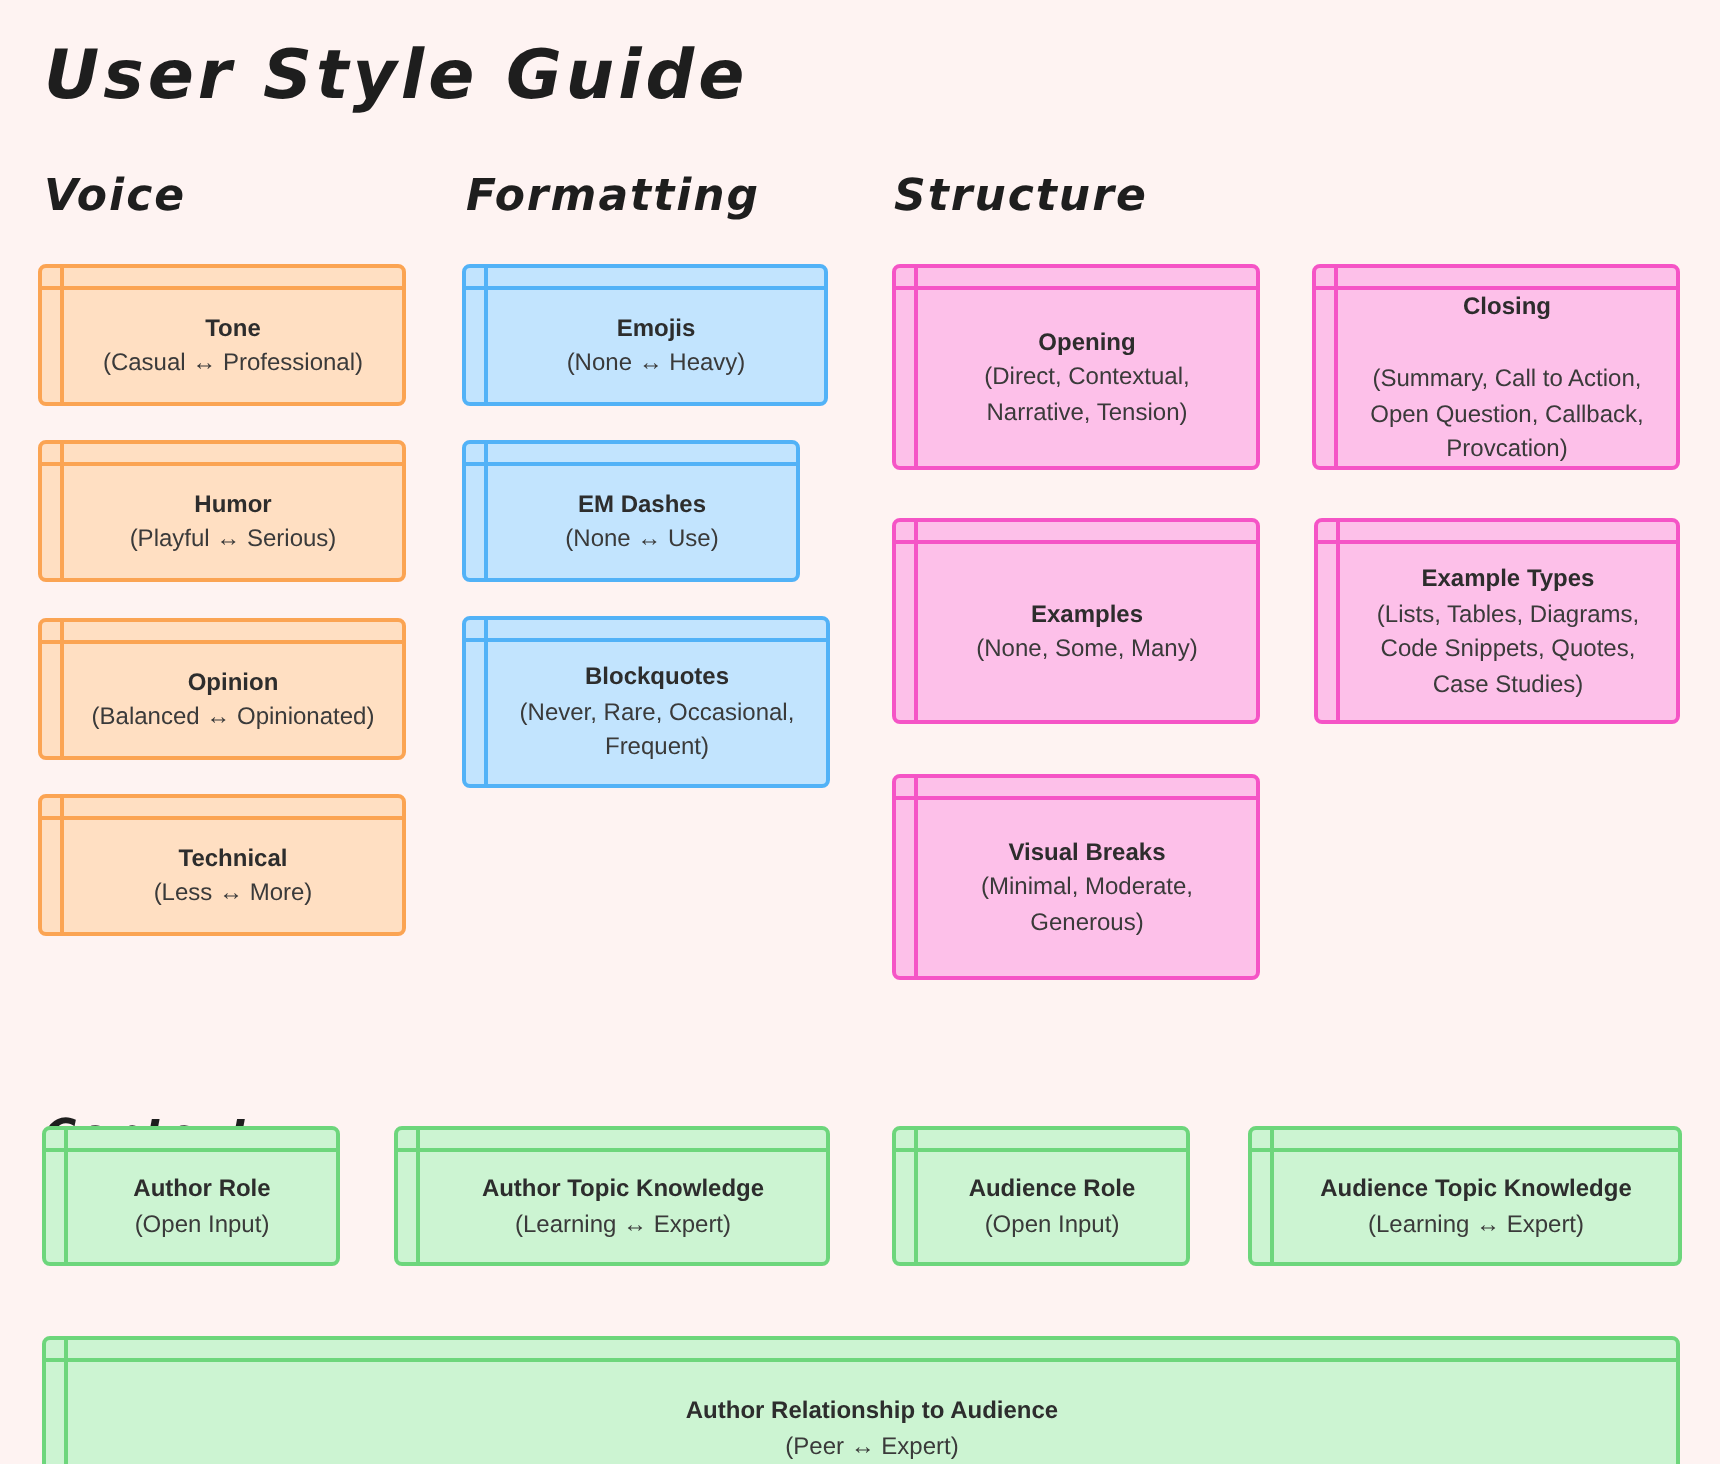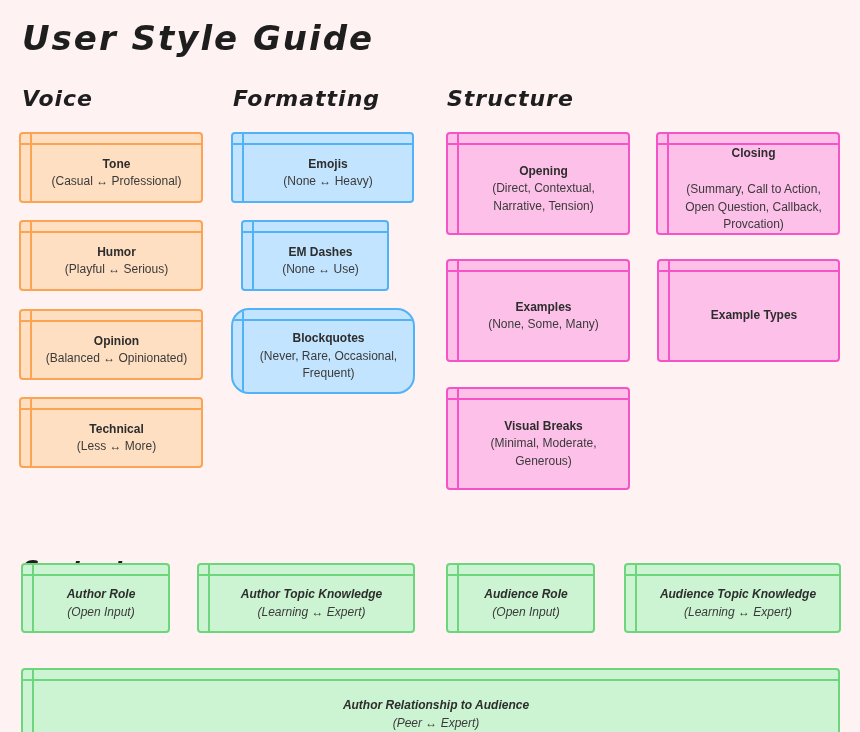--- a/index.html
+++ b/index.html
@@ -46,21 +46,21 @@
       padding: 0 8px;
     }
     .card .name { font-weight: bold; color: #2d2d2d; }
     .card .desc { color: #3a3a3a; }
     .orange { background: #ffdfc2; border-color: #fba453; }
     .orange .hdr, .orange .vl { border-color: #fba453; }
     .blue { background: #c2e4fe; border-color: #52b2f7; }
     .blue .hdr, .blue .vl { border-color: #52b2f7; }
     .pink { background: #fdc0e9; border-color: #f554c6; }
     .pink .hdr, .pink .vl { border-color: #f554c6; }
-    .green { background: #ccf4d2; border-color: #6dd67c; font-style: italic; }
+    .green { background: #ccf4d2; border-color: #6dd67c; }
     .green .hdr, .green .vl { border-color: #6dd67c; }
   </style>
 </head>
 <body>
 
 <h1 class="hand title">User Style Guide</h1>
 
 <h2 class="hand section" style="left:22px; top:86px;">Voice</h2>
 <h2 class="hand section" style="left:233px; top:86px;">Formatting</h2>
 <h2 class="hand section" style="left:447px; top:86px;">Structure</h2>
@@ -100,29 +100,29 @@
 </div>
 
 <div class="card blue" style="left:231px; top:132px; width:183px; height:71px;">
   <div class="hdr"></div>
     <div class="vl"></div>
   <div class="body">
       <div class="name">Emojis</div>
       <div class="desc">(None ↔ Heavy)</div>
     </div>
 </div>
-<div class="card blue" style="left:241px; top:220px; width:148px; height:71px;">
+<div class="card blue" style="left:231px; top:220px; width:169px; height:71px;">
   <div class="hdr"></div>
     <div class="vl"></div>
   <div class="body">
       <div class="name">EM Dashes</div>
       <div class="desc">(None ↔ Use)</div>
     </div>
 </div>
-<div class="card blue" style="left:231px; top:308px; width:184px; height:86px;border-radius:18px;">
+<div class="card blue" style="left:231px; top:308px; width:184px; height:86px;">
   <div class="hdr"></div>
     <div class="vl"></div>
   <div class="body" style="padding:0 14px;">
       <div class="name">Blockquotes</div>
       <div class="desc">(Never, Rare, Occasional, Frequent)</div>
     </div>
 </div>
 
 <div class="card pink" style="left:446px; top:132px; width:184px; height:103px;">
   <div class="hdr"></div>
@@ -146,20 +146,21 @@
   <div class="body">
       <div class="name">Examples</div>
       <div class="desc">(None, Some, Many)</div>
     </div>
 </div>
 <div class="card pink" style="left:657px; top:259px; width:183px; height:103px;">
   <div class="hdr"></div>
     <div class="vl"></div>
   <div class="body" style="padding:0 17px;">
       <div class="name">Example Types</div>
+      <div class="desc">(Lists, Tables, Diagrams, Code Snippets, Quotes, Case Studies)</div>
     </div>
 </div>
 <div class="card pink" style="left:446px; top:387px; width:184px; height:103px;">
   <div class="hdr"></div>
     <div class="vl"></div>
   <div class="body" style="padding:0 20px;text-align:center;">
       <div class="name">Visual Breaks</div>
       <div class="desc">(Minimal, Moderate, Generous)</div>
     </div>
 </div>

